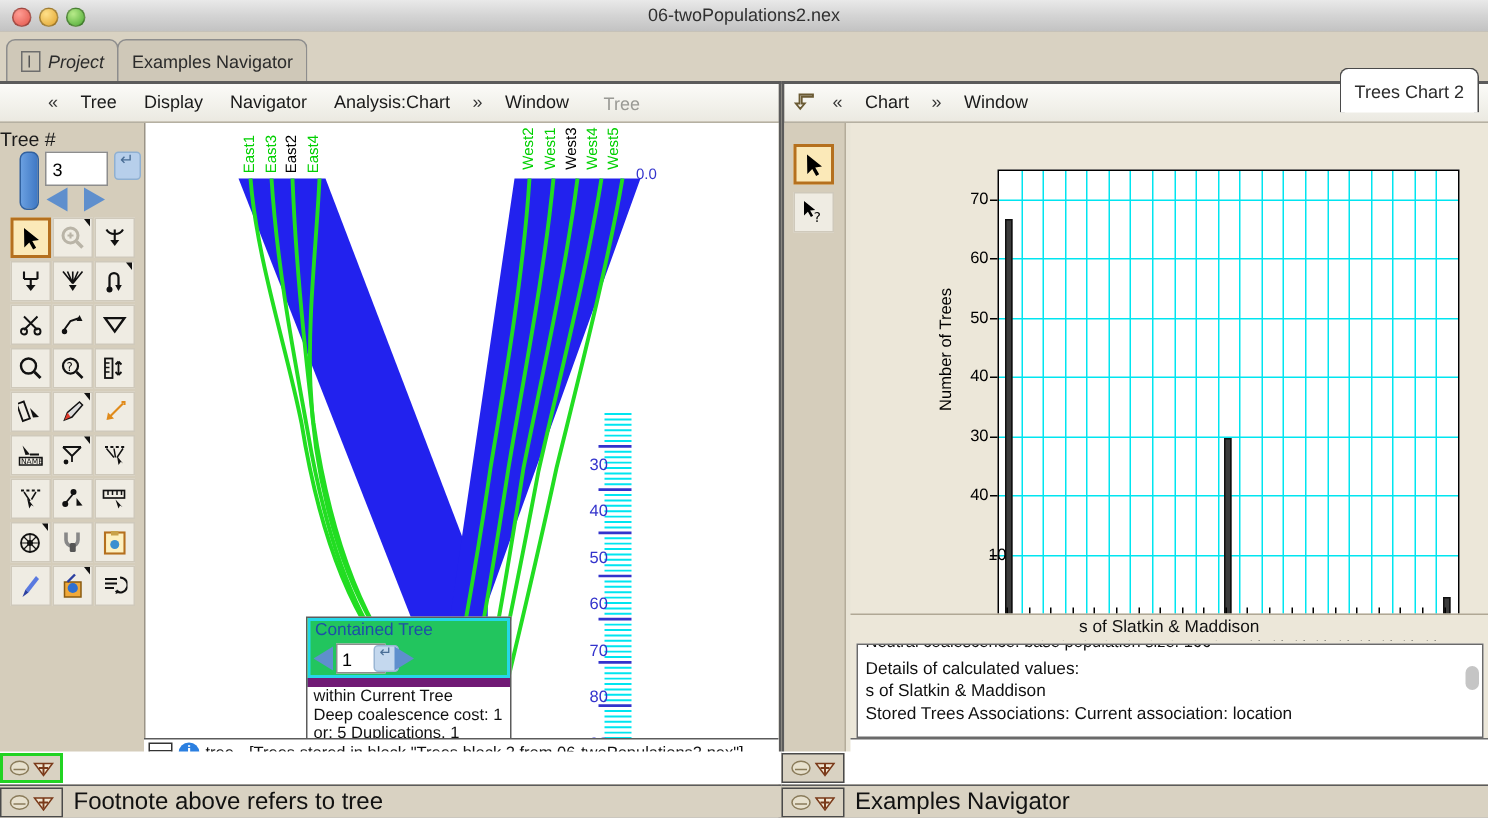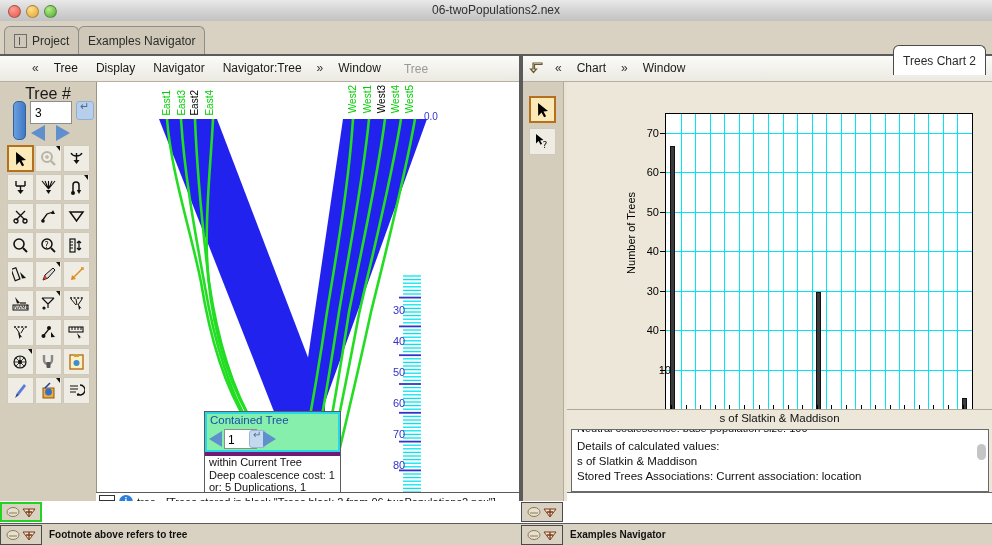--- a/index.html
+++ b/index.html
@@ -17,21 +17,21 @@
   .l-red{background:radial-gradient(circle at 35% 30%,#ff9d94,#e2554a);}
   .l-yel{background:radial-gradient(circle at 35% 30%,#ffe08a,#e0a32d);}
   .l-grn{background:radial-gradient(circle at 35% 30%,#b8eb8a,#4aa832);}
 
   
   .tabstrip{position:absolute;left:0;top:21px;width:992px;height:33px;background:#d9d2c2;}
   .tab{position:absolute;top:5px;height:28px;box-sizing:border-box;
     border:1px solid #8d8d8d;border-bottom:none;border-radius:6px 6px 0 0;
     background:#cfc8b8;display:flex;align-items:center;padding:0 9px;font-size:12px;color:#2b2b2b;gap:5px;}
   .tab.active{background:#fff;border-color:#4a4a4a;z-index:4;}
-  .tab-proj{left:4px;}
+  .tab-proj{left:4px;font-style:italic;}
   .tab-ex{left:78px;}
   .tab-trees{left:186px;}
   .tab-chart{right:6px;top:24px;height:30px;}
   .docicon{display:inline-block;width:13px;height:12px;border:1px solid #5d5d5d;background:#fff;position:relative;}
   .docicon:before{content:"";position:absolute;left:1px;top:1px;width:0;height:0;
     border-left:5px solid #444;border-top:4px solid transparent;border-bottom:4px solid transparent;}
   .docicon:after{content:"";position:absolute;right:1px;top:1px;width:0;height:0;
     border-right:5px solid #444;border-top:4px solid transparent;border-bottom:4px solid transparent;}
   .pipeicon{display:inline-block;width:11px;height:12px;border:1px solid #6d6d6d;position:relative;}
   .pipeicon:after{content:"";position:absolute;left:4px;top:2px;width:1px;height:8px;background:#555;}
@@ -49,21 +49,21 @@
   .mitem.chev{padding:0 6px;color:#333;font-size:12px;}
   .mtitle{margin-left:auto;padding-right:14px;color:#9a9a95;font-size:12px;}
   .mtitle-l{color:#9a9a95;font-size:12px;padding-left:14px;}
 
   
   .lp-body{position:relative;height:429px;background:#d9d2c2;}
   .toolcol{position:absolute;left:0;top:0;width:96px;height:429px;background:#d5cdbb;}
   .treearea{position:absolute;left:96px;top:0;right:0;bottom:0;background:#fff;border-left:1px solid #9a9386;overflow:hidden;}
 
   .treenum-wrap{position:relative;height:62px;}
-  .treenum-lab{position:absolute;left:0;top:3px;width:96px;text-align:center;font-size:16px;color:#1a1a1a;}
+  .treenum-lab{position:absolute;left:0;top:3px;width:96px;text-align:left;font-size:13px;color:#1a1a1a;}
   .tn-bar{position:absolute;left:13px;top:19px;width:11px;height:37px;border-radius:5px;
     background:linear-gradient(to right,#6a9fe0,#3f78c4);border:1px solid #31619f;}
   .tn-field{position:absolute;left:30px;top:19px;width:42px;height:23px;background:#fff;border:1px solid #8d8d8d;
     font-size:12px;padding-left:4px;line-height:23px;box-sizing:border-box;}
   .tn-ret{position:absolute;left:76px;top:19px;width:16px;height:17px;border-radius:3px;
     background:#b7cfeb;border:1px solid #8fb0d2;}
   .tn-ret:after{content:"\21B5";position:absolute;left:3px;top:-2px;font-size:11px;color:#4a6e96;}
   .tri{position:absolute;top:43px;width:0;height:0;border-top:8px solid transparent;border-bottom:8px solid transparent;}
   .tri-l{left:31px;border-right:14px solid #5f8fcd;}
   .tri-r{left:56px;border-left:14px solid #5f8fcd;}
@@ -79,21 +79,21 @@
   
   .taxlabel{position:absolute;font-size:10px;color:#00d000;writing-mode:vertical-rl;transform:rotate(180deg);
     white-space:nowrap;letter-spacing:0px;font-family:"Liberation Sans",sans-serif;}
   .taxlabel.dark{color:#000;}
 
   .depthscale{position:absolute;font-size:11px;color:#3333cc;}
 
   
   .popup{position:absolute;left:107px;top:329px;width:137px;height:166px;background:#fff;
     border:1px solid #5c5c5c;box-sizing:border-box;}
-  .popup-hd{height:40px;border-bottom:4px solid #701a75;background:#86efac;position:relative;
+  .popup-hd{height:40px;border-bottom:6px solid #701a75;background:#22c55e;position:relative;
     box-shadow:inset 0 0 0 2px #25d7e8;}
   .popup-hd .t{position:absolute;left:5px;top:2px;font-size:11.5px;color:#1d4ea8;}
   .pu-tri{position:absolute;top:19px;width:0;height:0;border-top:8px solid transparent;border-bottom:8px solid transparent;}
   .pu-tri-l{left:4px;border-right:13px solid #5f8fcd;}
   .pu-tri-r{left:58px;border-left:13px solid #5f8fcd;}
   .pu-field{position:absolute;left:19px;top:17px;width:33px;height:20px;border:1px solid #8d8d8d;background:#fff;
     font-size:12px;line-height:20px;padding-left:3px;box-sizing:border-box;}
   .pu-ret{position:absolute;left:44px;top:18px;width:15px;height:16px;border-radius:3px;background:#c4d8ee;border:1px solid #9ab6d4;}
   .pu-ret:after{content:"\21B5";position:absolute;left:3px;top:-2px;font-size:10px;color:#4a6e96;}
   .popup-body{padding:0px 4px;font-size:11px;line-height:12.6px;color:#111;overflow:hidden;height:124px;}
@@ -136,21 +136,21 @@
   .detailbox .clip{position:absolute;left:5px;top:-8px;font-size:11px;color:#111;}
   .detailbox .ln{position:absolute;left:5px;font-size:11.5px;color:#111;}
   .dscroll{position:absolute;right:2px;top:14px;width:9px;height:16px;border-radius:5px;background:#c5c5c5;}
   .rp-foot{position:absolute;left:44px;bottom:0;right:0;height:18px;background:#fff;border-top:1px solid #6a6a6a;}
 
   
   .statrow{position:absolute;left:0;height:22px;box-sizing:border-box;display:flex;align-items:center;}
   .sbtn{width:42px;height:20px;background:#d9d2c2;border:1px solid #4a4a4a;display:flex;align-items:center;
     justify-content:center;gap:2px;box-sizing:border-box;}
   .sbtn.hl{border:2px solid #22d322;}
-  .stxt{padding-left:7px;font-size:10px;color:#111;font-weight:bold;}
+  .stxt{padding-left:7px;font-size:16px;color:#111;}
   .srow-white{background:#fff;}
   .srow-tan{background:#d9d2c2;}
   .srow-border{border-top:1px solid #5b5b5b;}
 </style>
 </head>
 <body>
 
 <div id="app">
 
   <div class="titlebar">
@@ -180,21 +180,21 @@
     <div class="menubar">
       <div class="mb-icon" style="visibility:hidden;">
         <svg width="14" height="12" viewBox="0 0 14 12">
             <path d="M12 1H3v7H1l3 3 3-3H5V3h7z" fill="#5a4b2a"></path>
           </svg>
       </div>
       <span class="mitem chev">«</span>
       <span class="mitem">Tree</span>
       <span class="mitem">Display</span>
       <span class="mitem">Navigator</span>
-      <span class="mitem">Navigator:Tree</span>
+      <span class="mitem">Analysis:Chart</span>
       <span class="mitem chev">»</span>
       <span class="mitem">Window</span>
       <span class="mtitle-l">Tree</span>
     </div>
 
     <div class="lp-body">
 
       <div class="toolcol">
         <div class="treenum-wrap">
           <div class="treenum-lab">Tree #</div>

